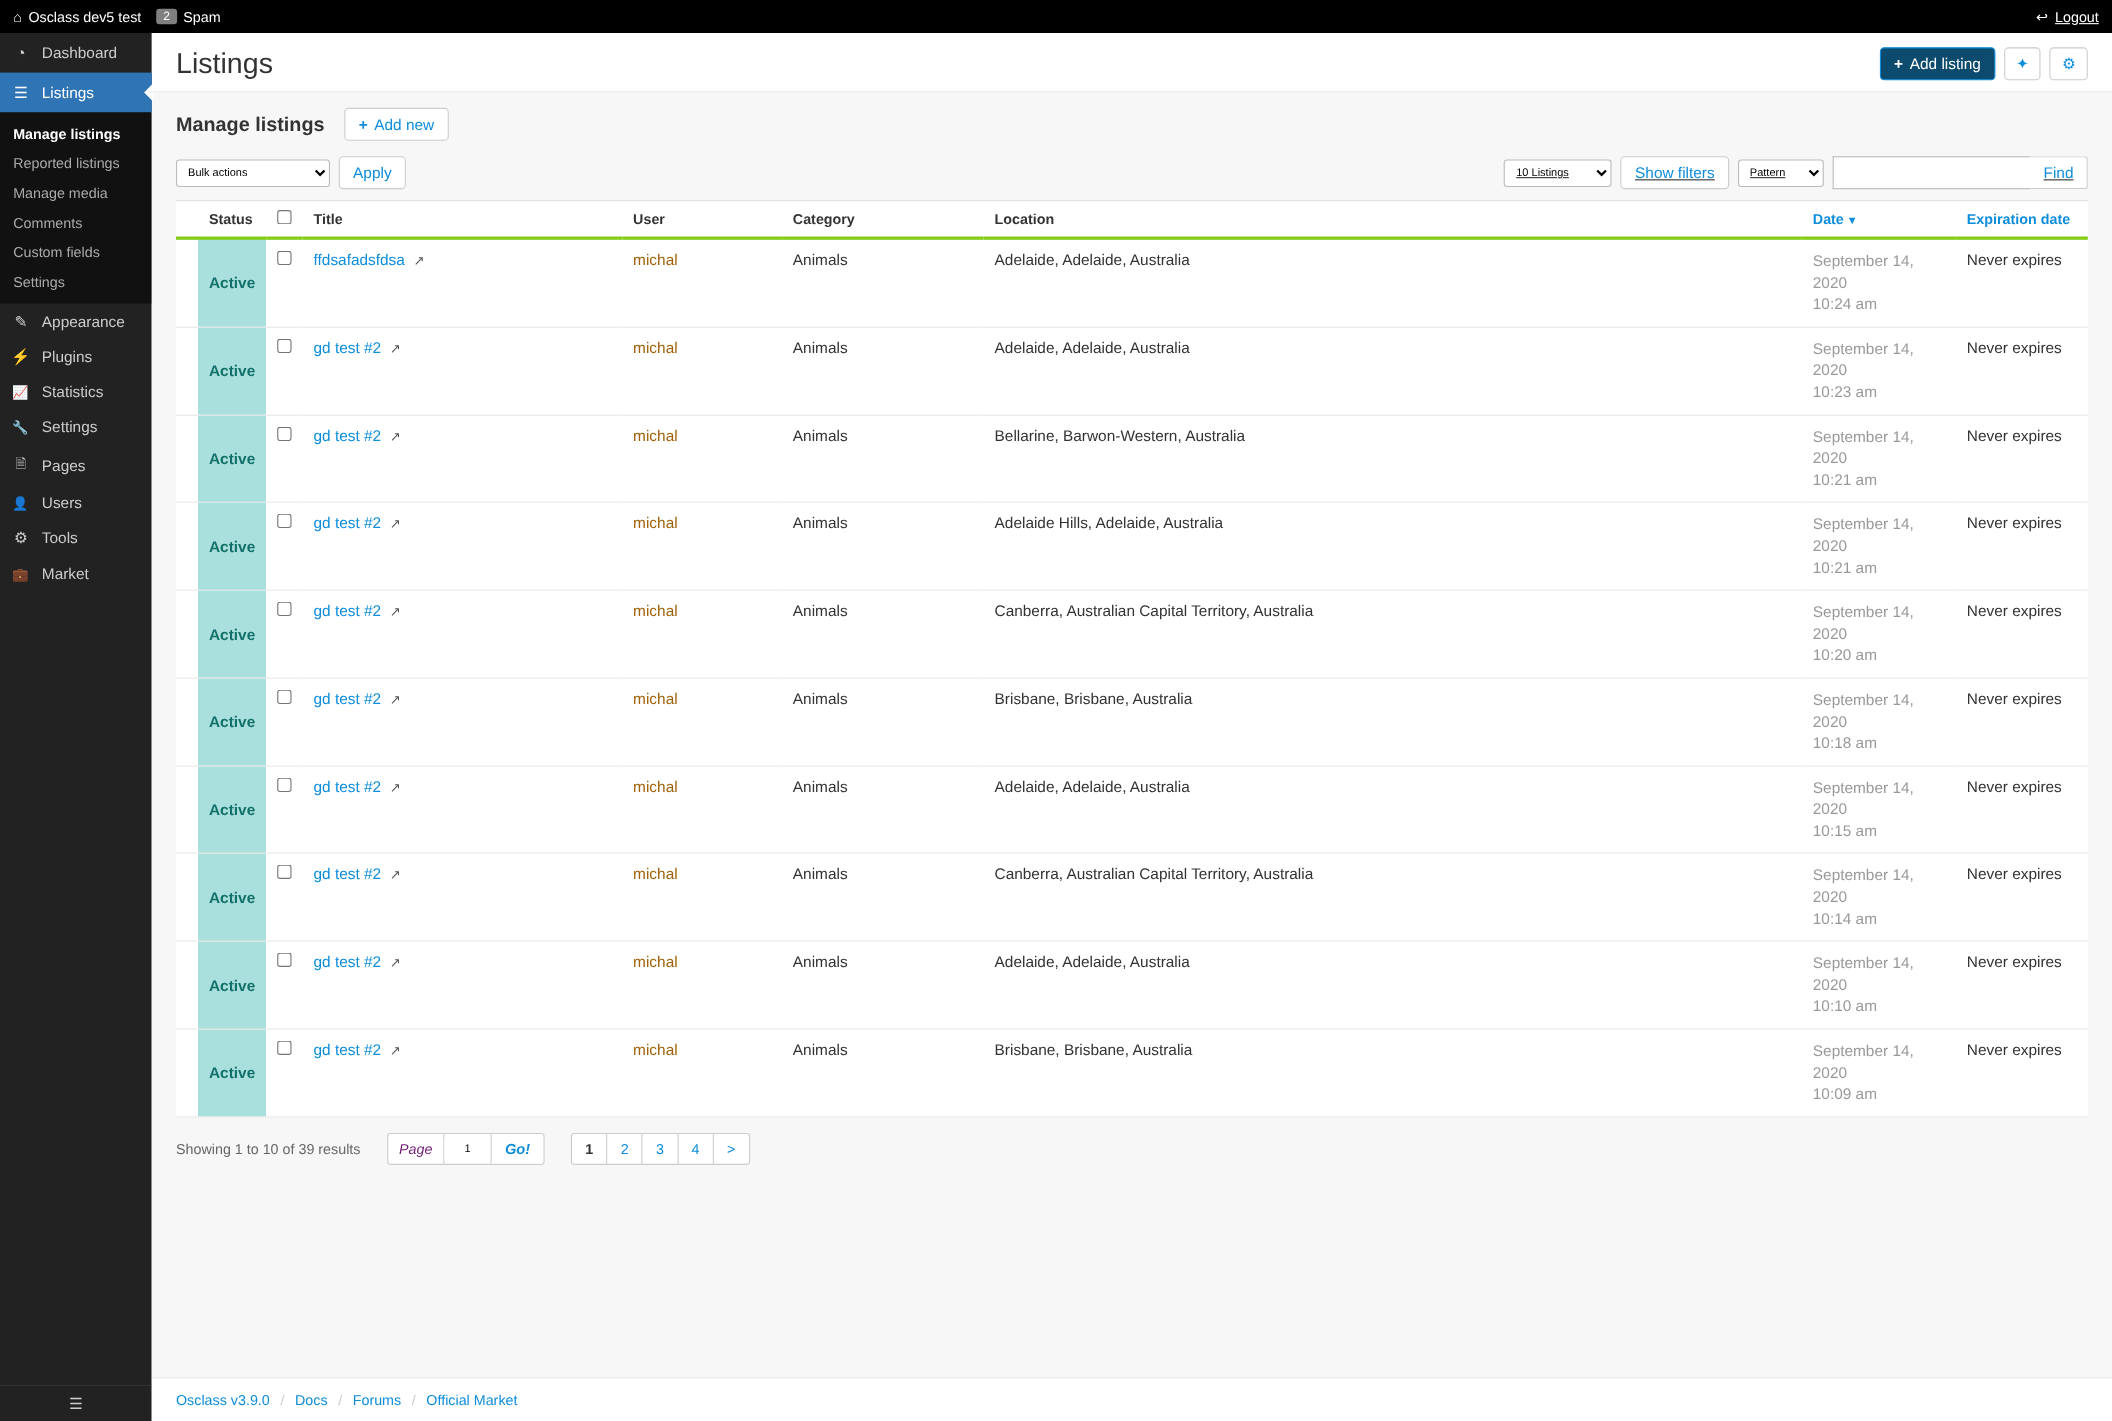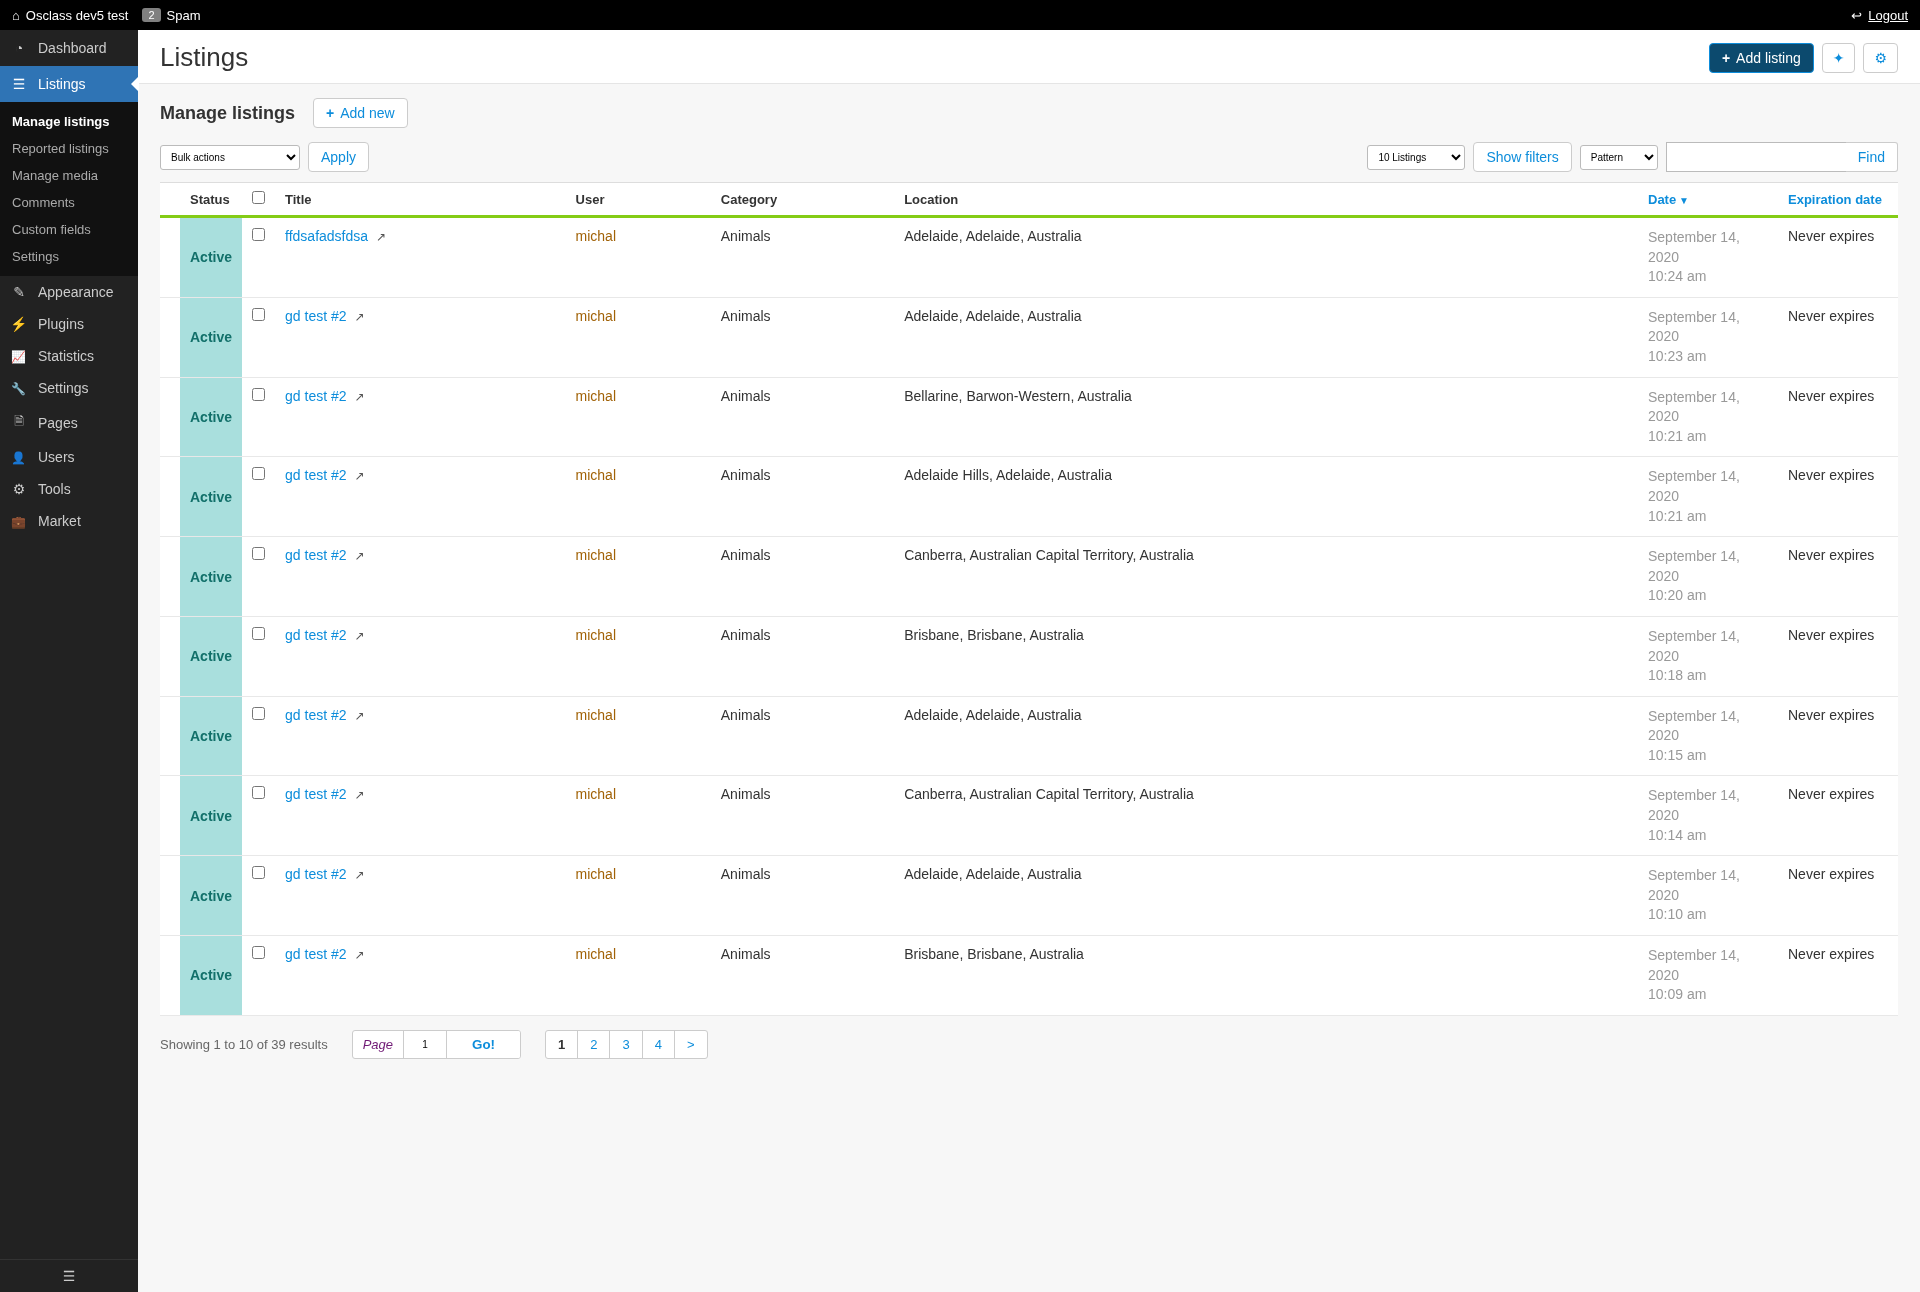--- a/index.html
+++ b/index.html
@@ -38,21 +38,21 @@
 .btn-outline { color: #0d8ddb; border-color: #ccc; }
 
 
 .body-pad { padding: 14px 22px; background: #f7f7f7; flex: 1; }
 .section-hdr { display: flex; align-items: center; gap: 18px; margin-bottom: 14px; }
 .section-title { font-size: 18px; font-weight: 700; }
 
 
 .controls { display: flex; align-items: center; justify-content: space-between; margin-bottom: 10px; }
 .controls-left { display: flex; gap: 8px; align-items: center; }
-.controls-right { display: flex; gap: 8px; align-items: center; }
+.controls-right { display: flex; gap: 8px; align-items: center; text-decoration: underline; }
 select, input[type=text] { border: 1px solid #bbb; border-radius: 3px; padding: 5px 6px; font-size: 10px; background: #fff; }
 select.bulk { width: 140px; }
 select.count { width: 98px; }
 select.pattern { width: 78px; }
 input.search { width: 180px; border-radius: 0; border-right: none; }
 .find-btn { border-radius: 0 3px 3px 0; border-left: none; }
 
 
 .tbl { width: 100%; border-collapse: collapse; background: #fff; }
 .tbl th { text-align: left; font-weight: 600; padding: 8px 10px; border-top: 1px solid #ddd; border-bottom: 3px solid #84cc16; font-size: 13px; color: #333; background: #fff; }
@@ -65,21 +65,21 @@
 .ext-icon { color: #555; font-size: 12px; margin-left: 4px; }
 .user-link { color: #a16207; text-decoration: none; }
 .date-cell { color: #999; font-size: 13px; line-height: 1.4; width: 140px; }
 .exp-cell { width: 120px; }
 
 
 .pagerow { display: flex; align-items: center; gap: 24px; margin-top: 14px; color: #666; font-size: 13px; }
 .pagebox { display: flex; align-items: center; border: 1px solid #ccc; border-radius: 3px; overflow: hidden; background: #fff; }
 .pagebox .lbl { padding: 6px 10px; color: #701a75; border-right: 1px solid #ccc; font-style: italic; }
 .pagebox input { border: none; width: 42px; text-align: center; padding: 6px 4px; }
-.pagebox .go { border: none; border-left: 1px solid #ccc; background: #fff; color: #0d8ddb; padding: 6px 25px; font-weight: 600; cursor: pointer; }
+.pagebox .go { border: none; border-left: 1px solid #ccc; background: #fff; color: #0d8ddb; padding: 6px 12px; font-weight: 600; cursor: pointer; font-style: italic; }
 .pnums { display: flex; border: 1px solid #ccc; border-radius: 3px; overflow: hidden; background: #fff; }
 .pnums a { padding: 6px 12px; color: #0d8ddb; text-decoration: none; border-right: 1px solid #ccc; cursor: pointer; }
 .pnums a:last-child { border-right: none; }
 .pnums a.cur { color: #333; font-weight: 700; }
 
 
 .footer { border-top: 1px solid #e5e5e5; padding: 12px 22px; font-size: 13px; color: #999; background: #fff; }
 .footer a { color: #0d8ddb; text-decoration: none; }
 .crumb-sep { color: #ccc; margin: 0 6px; }
 
@@ -356,14 +356,23 @@
         <div class="pnums" id="pnums">
             <a class="cur">1</a>
             <a>2</a>
             <a>3</a>
             <a>4</a>
             <a>&gt;</a>
           </div>
       </div>
     </div>
 
+    <div class="footer">
+      <a>Osclass v3.9.0</a>
+      <span class="crumb-sep">/</span>
+      <a>Docs</a>
+      <span class="crumb-sep">/</span>
+      <a>Forums</a>
+      <span class="crumb-sep">/</span>
+      <a>Official Market</a>
+    </div>
   </main>
 </div>
 
 </body></html>

